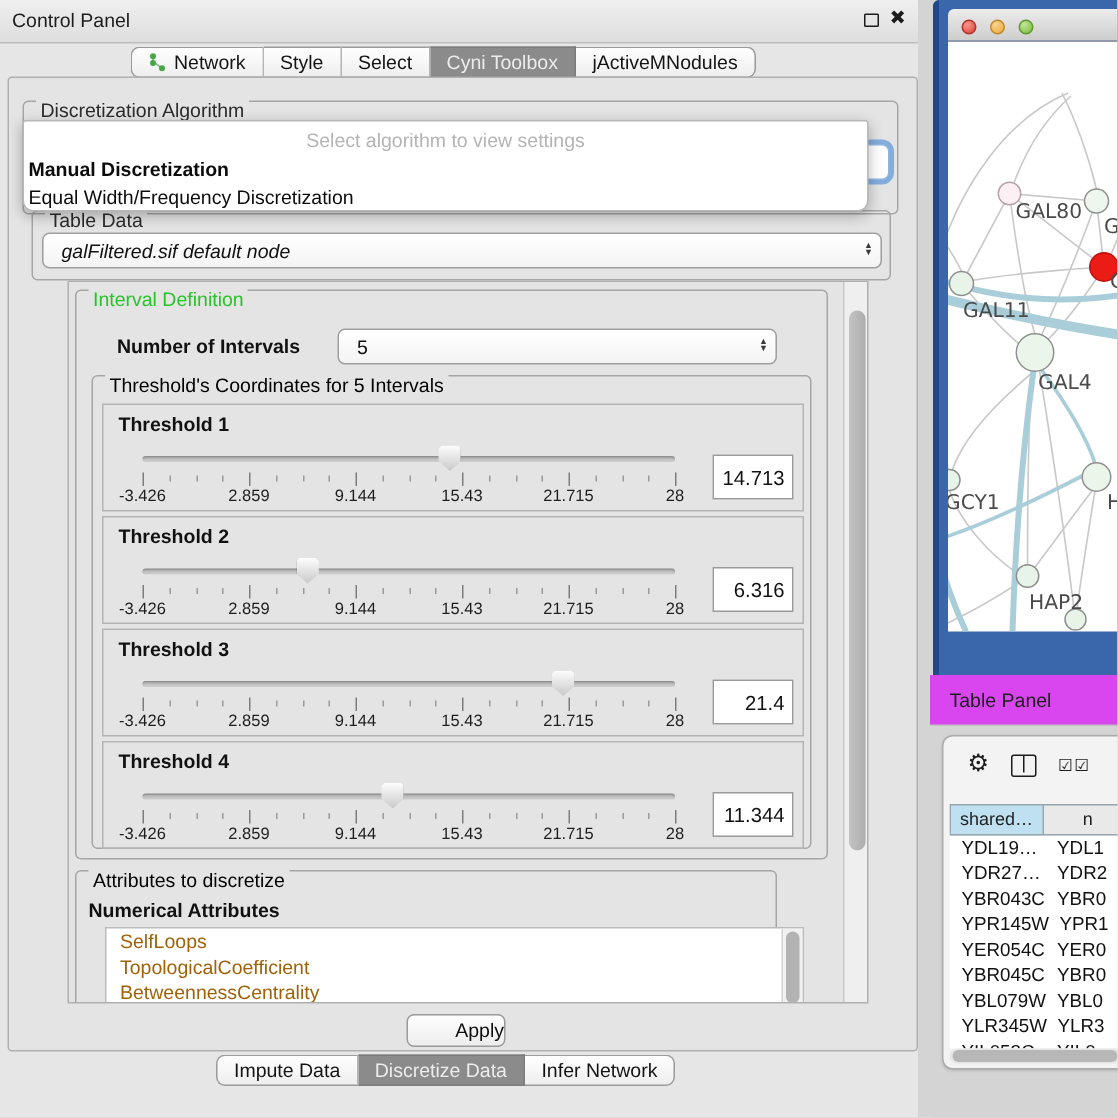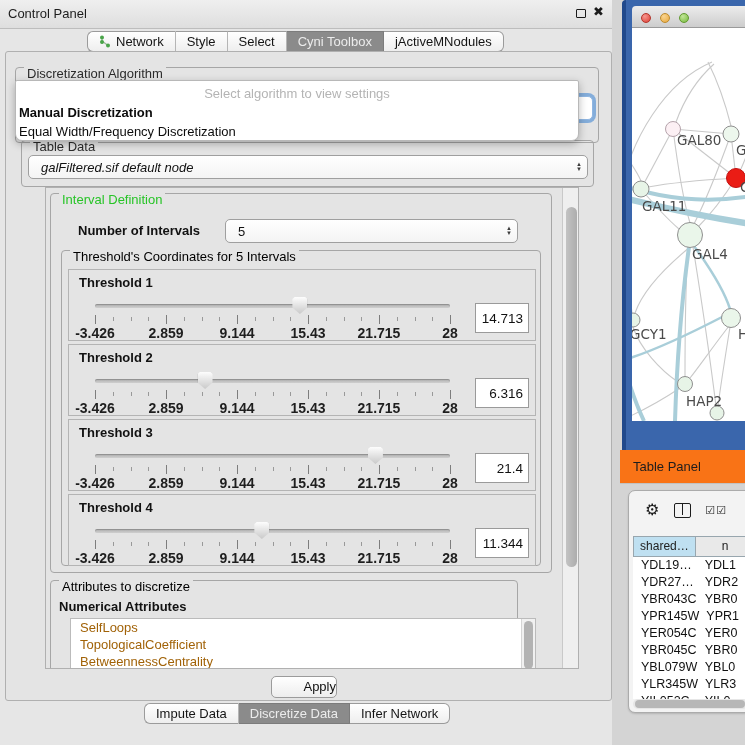--- a/index.html
+++ b/index.html
@@ -72,21 +72,21 @@
   .thr-track { position:absolute; left:26px; top:8px; width:355px; height:4px;
     background:linear-gradient(#aeaeae,#cfcfcf); border-radius:2px; box-shadow:inset 0 1px 1px rgba(0,0,0,.2); }
   .thr-thumb { position:absolute; top:1px; width:15px; height:17px;
     background:linear-gradient(#fdfdfd,#c9c9c9); filter:drop-shadow(0 1px 1px rgba(0,0,0,.35));
     clip-path:polygon(15% 0,85% 0,100% 12%,100% 62%,50% 100%,0 62%,0 12%); }
   .thr-ticks { position:absolute; left:26px; top:18px; width:355px; height:10px; }
   .tick { position:absolute; width:1px; background:#7d7d7d; }
   .tick.minor { height:4px; top:3px; background:#999; }
   .tick.major { height:9px; top:1px; }
   .thr-scale { position:absolute; left:26px; top:29px; width:355px; height:12px; }
-  .scale-lbl { position:absolute; transform:translateX(-50%); font-size:14px; font-weight:700; color:#1e1e1e; white-space:nowrap; }
+  .scale-lbl { position:absolute; transform:translateX(-50%); font-size:11px; font-weight:400; color:#1e1e1e; white-space:nowrap; }
   .thr-value { position:absolute; left:406px; top:33px; width:54px; height:30px; background:#fff;
     border:1px solid #9a9a9a; font-size:13.5px; font-family:"Liberation Sans",sans-serif;
     text-align:right; padding-right:5px; color:#111; }
 
   #grp-attrs { left:4px; top:392px; width:468px; height:118px; }
   .attrs-title { position:absolute; left:8px; top:18px; font-size:13px; font-weight:bold; color:#111; }
   .attr-list { position:absolute; left:19px; top:37px; width:466px; height:72px; background:#fff; border:1px solid #bbb; overflow:hidden; }
   .attr-item { font-size:13px; color:#a16207; line-height:17px; padding-left:9px; white-space:nowrap; }
   .attr-scroll { position:absolute; right:0; top:0; width:14px; height:100%; background:#f1f1f1; border-left:1px solid #d5d5d5; }
   .attr-scroll .thumb { position:absolute; left:2px; top:2px; width:9px; height:48px; background:#b3b3b3; border-radius:5px; }
@@ -102,21 +102,21 @@
   .net-window .dark-edge { position:absolute; left:0; top:0; width:4px; height:450px; background:#20498c; border-radius:5px 0 0 0; }
   .net-titlebar { position:absolute; left:10px; top:6px; width:113px; height:22px;
     background:linear-gradient(#ececec,#cdcdcd); border-radius:4px 0 0 0; border-bottom:1px solid #9a9a9a; }
   .light { position:absolute; top:6.5px; width:10px; height:10px; border-radius:50%; }
   .light.red { left:9px;  background:radial-gradient(circle at 35% 30%,#f6978f,#dd3f34); border:1px solid #b3342a; }
   .light.yellow { left:28px; background:radial-gradient(circle at 35% 30%,#f8d490,#e9a83c); border:1px solid #bd8a2c; }
   .light.green { left:47px; background:radial-gradient(circle at 35% 30%,#c2e598,#76bb3e); border:1px solid #61992f; }
   .net-canvas { position:absolute; left:10px; top:28px; width:113px; height:393px; background:#ffffff; overflow:hidden; }
   .net-canvas svg { display:block; }
 
-  .tp-header { position:absolute; left:620px; top:450px; width:125px; height:34px; background:#f97316;
+  .tp-header { position:absolute; left:620px; top:450px; width:125px; height:34px; background:#d946ef;
     border-bottom:1px solid #c2c2c2; }
   .tp-title { position:absolute; left:13px; top:0; line-height:33px; font-size:13px; color:#1d1d1d; }
 
   .table-card { position:absolute; left:628px; top:490px; width:122px; height:223px;
     background:#f3f3f3; border:1px solid #ababab; border-radius:7px 0 0 7px; box-shadow:0 1px 2px rgba(0,0,0,.15); }
   .tc-toolbar { position:absolute; left:0; top:6px; width:100%; height:26px; display:flex; align-items:center; }
   .gear-ic { margin-left:16px; font-size:16px; color:#1c1c1c; line-height:20px; }
   .split-ic { margin-left:15px; width:17px; height:15px; border:1.8px solid #1c1c1c; border-radius:2px; position:relative; }
   .split-ic::after { content:""; position:absolute; left:6.2px; top:0; width:1.8px; height:11.5px; background:#1c1c1c; }
   .checks { margin-left:14px; font-size:11px; color:#1c1c1c; letter-spacing:1px; }

